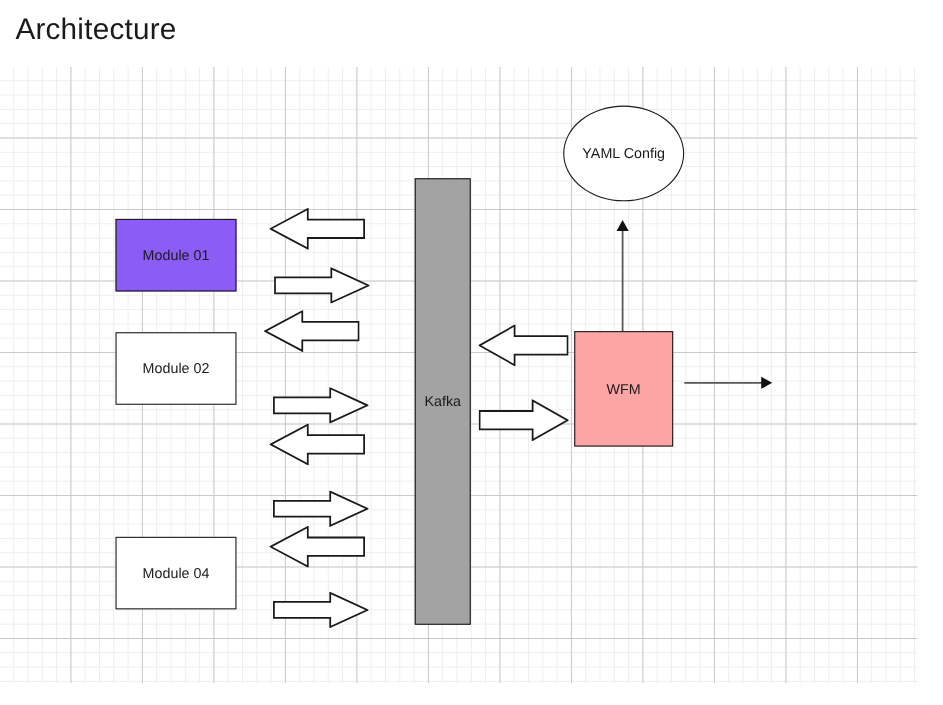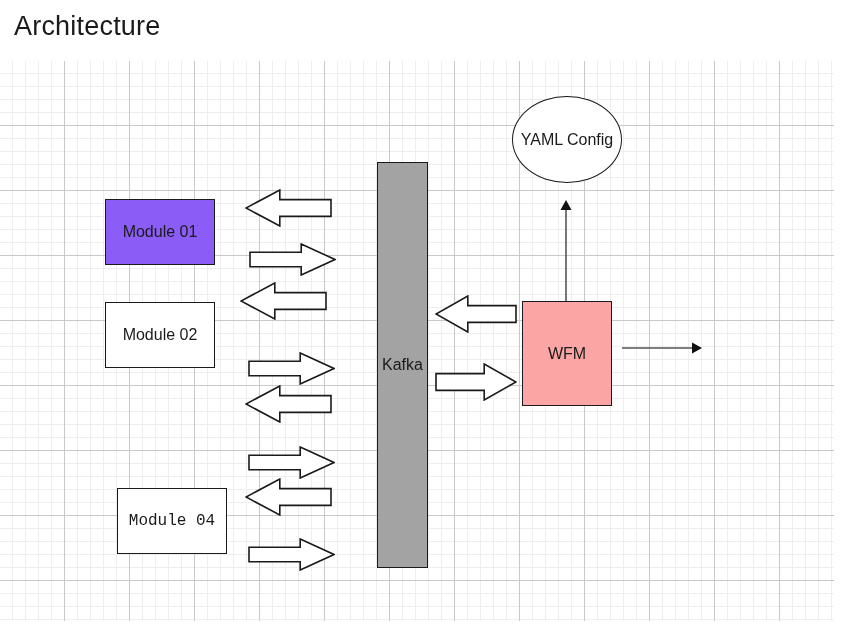--- a/index.html
+++ b/index.html
@@ -66,21 +66,21 @@
     position: absolute;
     box-sizing: border-box;
     border: 1.6px solid #1a1a1a;
     background: #ffffff;
     display: flex;
     align-items: center;
     justify-content: center;
   }
   .node-rect .node-label,
   .node-ellipse .node-label {
-    font-size: 16px;
+    font-size: 13px;
     color: #1a1a1a;
     text-align: left;
     line-height: 14px;
     white-space: nowrap;
   }
   
   .node-ellipse {
     position: absolute;
     box-sizing: border-box;
     border: 1.6px solid #1a1a1a;
@@ -105,21 +105,21 @@
   <div id="canvas"></div>
 
   <div class="shapes">
 
     <div class="node-rect" id="n-module-01" style="left: 105px; top: 199px; width: 110px; height: 66px; border-color: rgb(26, 26, 26); background: #8b5cf6;">
       <span class="node-label">Module 01</span>
     </div>
     <div class="node-rect" id="n-module-02" style="left: 105px; top: 302px; width: 110px; height: 66px; border-color: rgb(26, 26, 26); background: rgb(255, 255, 255);">
       <span class="node-label">Module 02</span>
     </div>
-    <div class="node-rect" id="n-module-04" style="left: 117px; top: 488px; width: 110px; height: 66px; border-color: rgb(26, 26, 26); background: rgb(255, 255, 255); font-family: Liberation Mono, monospace;">
+    <div class="node-rect" id="n-module-04" style="left: 105px; top: 488px; width: 110px; height: 66px; border-color: rgb(26, 26, 26); background: rgb(255, 255, 255);">
       <span class="node-label">Module 04</span>
     </div>
     <div class="node-rect" id="n-kafka" style="left: 377px; top: 162px; width: 51px; height: 406px; border-color: rgb(26, 26, 26); background: #a3a3a3;">
       <span class="node-label">Kafka</span>
     </div>
     <div class="node-rect" id="n-wfm" style="left: 522px; top: 301px; width: 90px; height: 105px; border-color: rgb(26, 26, 26); background: #fca5a5;">
       <span class="node-label">WFM</span>
     </div>
 
     <div class="node-ellipse" id="n-yaml-config" style="left: 512px; top: 96px; width: 110px; height: 87px; border-color: rgb(26, 26, 26); background: rgb(255, 255, 255);">

